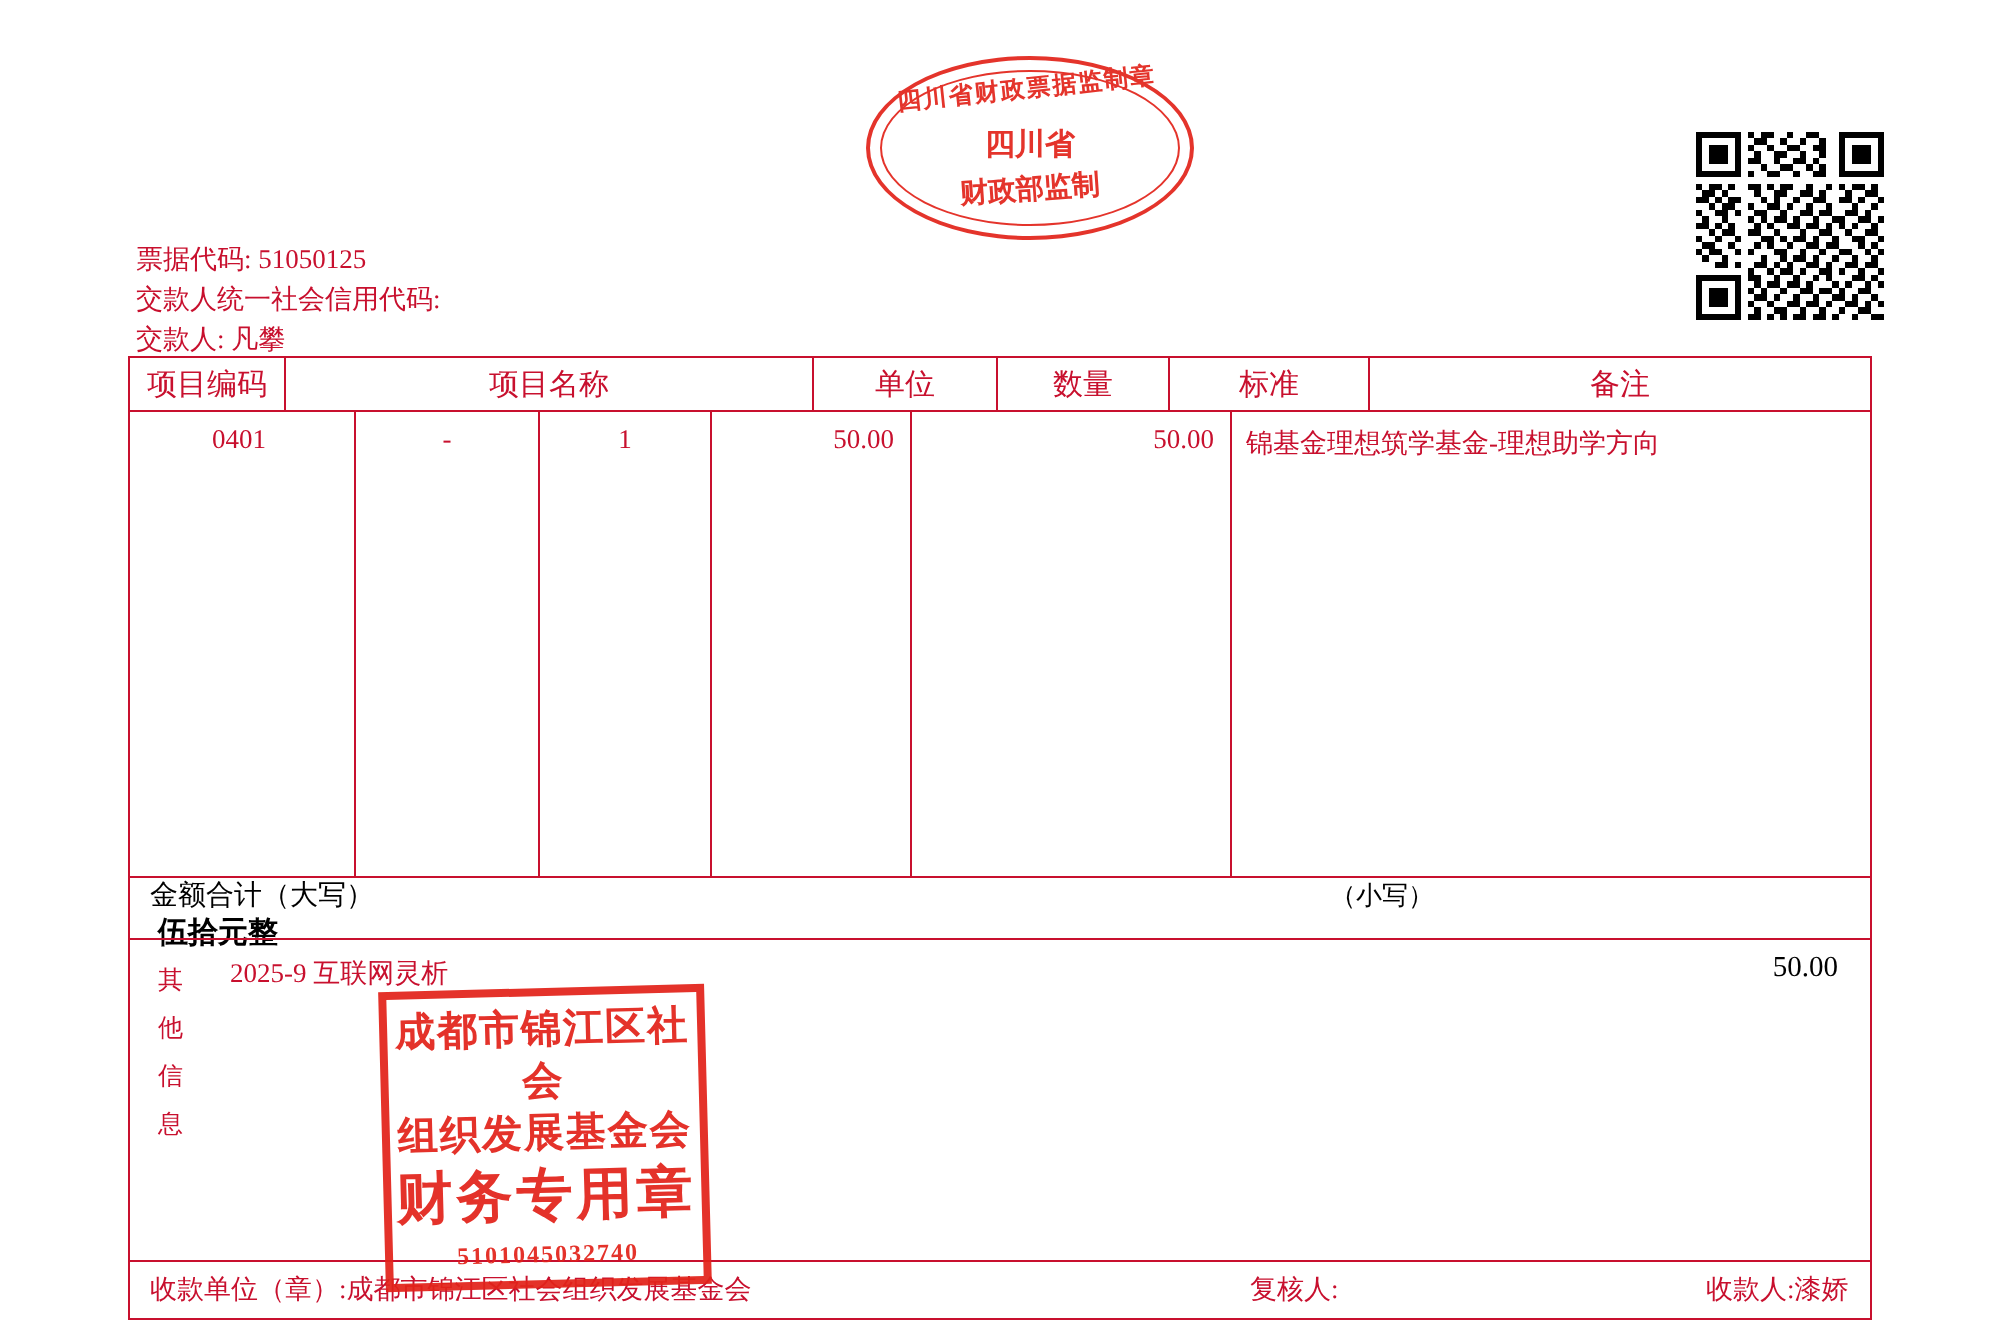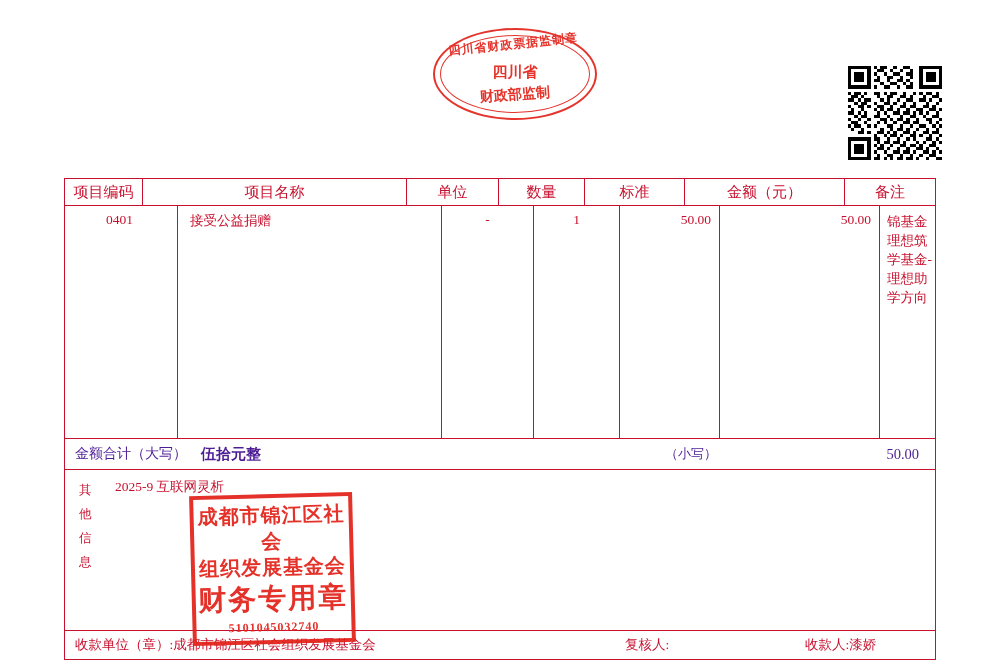--- a/index.html
+++ b/index.html
@@ -114,23 +114,23 @@
   .tbody > div:last-child { border-right: none; }
   .cell-left  { padding-left: 6px; text-align: left; }
   .cell-cent  { text-align: center; }
   .cell-right { padding-right: 8px; text-align: right; }
   .note-cell { line-height: 19px; padding-left: 7px; }
 
   .total-row {
     display: flex;
     height: 30px;
     border-top: 1.2px solid #c8102e;
-    align-items: center;
     font-size: 14px;
-    color: #4c1d95;
+    color: #000000;
+    flex-direction: column;
   }
   .total-label { padding-left: 10px; white-space: nowrap; }
   .total-words { padding-left: 14px; font-weight: bold; font-size: 15px; }
   .total-small-label {
     position: absolute;
     left: 600px;
     font-size: 13px;
   }
   .total-amount {
     margin-left: auto;
@@ -165,21 +165,21 @@
   .foot-row {
     display: flex;
     height: 28px;
     border-top: 1.2px solid #c8102e;
     align-items: center;
     font-size: 13.5px;
     color: #c8102e;
   }
   .foot-payee { padding-left: 10px; white-space: nowrap; }
   .foot-checker { position: absolute; left: 560px; white-space: nowrap; }
-  .foot-cashier { position: absolute; left: 740px; white-space: nowrap; }
+  .foot-cashier { position: absolute; left: 788px; white-space: nowrap; }
   .foot-wrap { position: relative; width: 100%; display: flex; align-items: center; height: 100%; }
 
   
   .oval-seal {
     position: absolute;
     left: 433px;
     top: 28px;
     width: 160px;
     height: 88px;
     border: 2.4px solid #e2231a;
@@ -496,37 +496,49 @@
           <rect x="13" y="28" width="1" height="1"></rect>
           <rect x="15" y="28" width="2" height="1"></rect>
         <rect x="18" y="28" width="2" height="1"></rect>
           <rect x="21" y="28" width="1" height="1"></rect>
           <rect x="24" y="28" width="1" height="1"></rect>
           <rect x="27" y="28" width="2" height="1"></rect>
       </g>
     </svg>
   </div>
 
+  <div class="hdr-left">
+    <div class="hdr-line">
+      <span>票据代码:</span>
+      <span>51050125</span>
+    </div>
+    <div class="hdr-line">
+      <span>交款人统一社会信用代码:</span>
+      <span></span>
+    </div>
+    <div class="hdr-line">
+      <span>交款人:</span>
+      <span>凡攀</span>
+    </div>
+  </div>
 
 
   <div class="tbl">
 
     <div class="thead">
       <div class="c1">项目编码</div>
       <div class="c2">项目名称</div>
       <div class="c3">单位</div>
       <div class="c4">数量</div>
       <div class="c5">标准</div>
-      <div class="c6">金额（元）</div>
       <div class="c7">备注</div>
     </div>
 
     <div class="tbody">
       <div class="c1 cell-left">0401</div>
-      <div class="c2 cell-left" style="padding-left:12px">接受公益捐赠</div>
       <div class="c3 cell-cent">-</div>
       <div class="c4 cell-cent">1</div>
       <div class="c5 cell-right">50.00</div>
       <div class="c6 cell-right">50.00</div>
       <div class="c7 note-cell">锦基金理想筑学基金-理想助学方向</div>
     </div>
 
     <div class="total-row">
       <span class="total-label">金额合计（大写）</span>
       <span class="total-words">伍拾元整</span>

